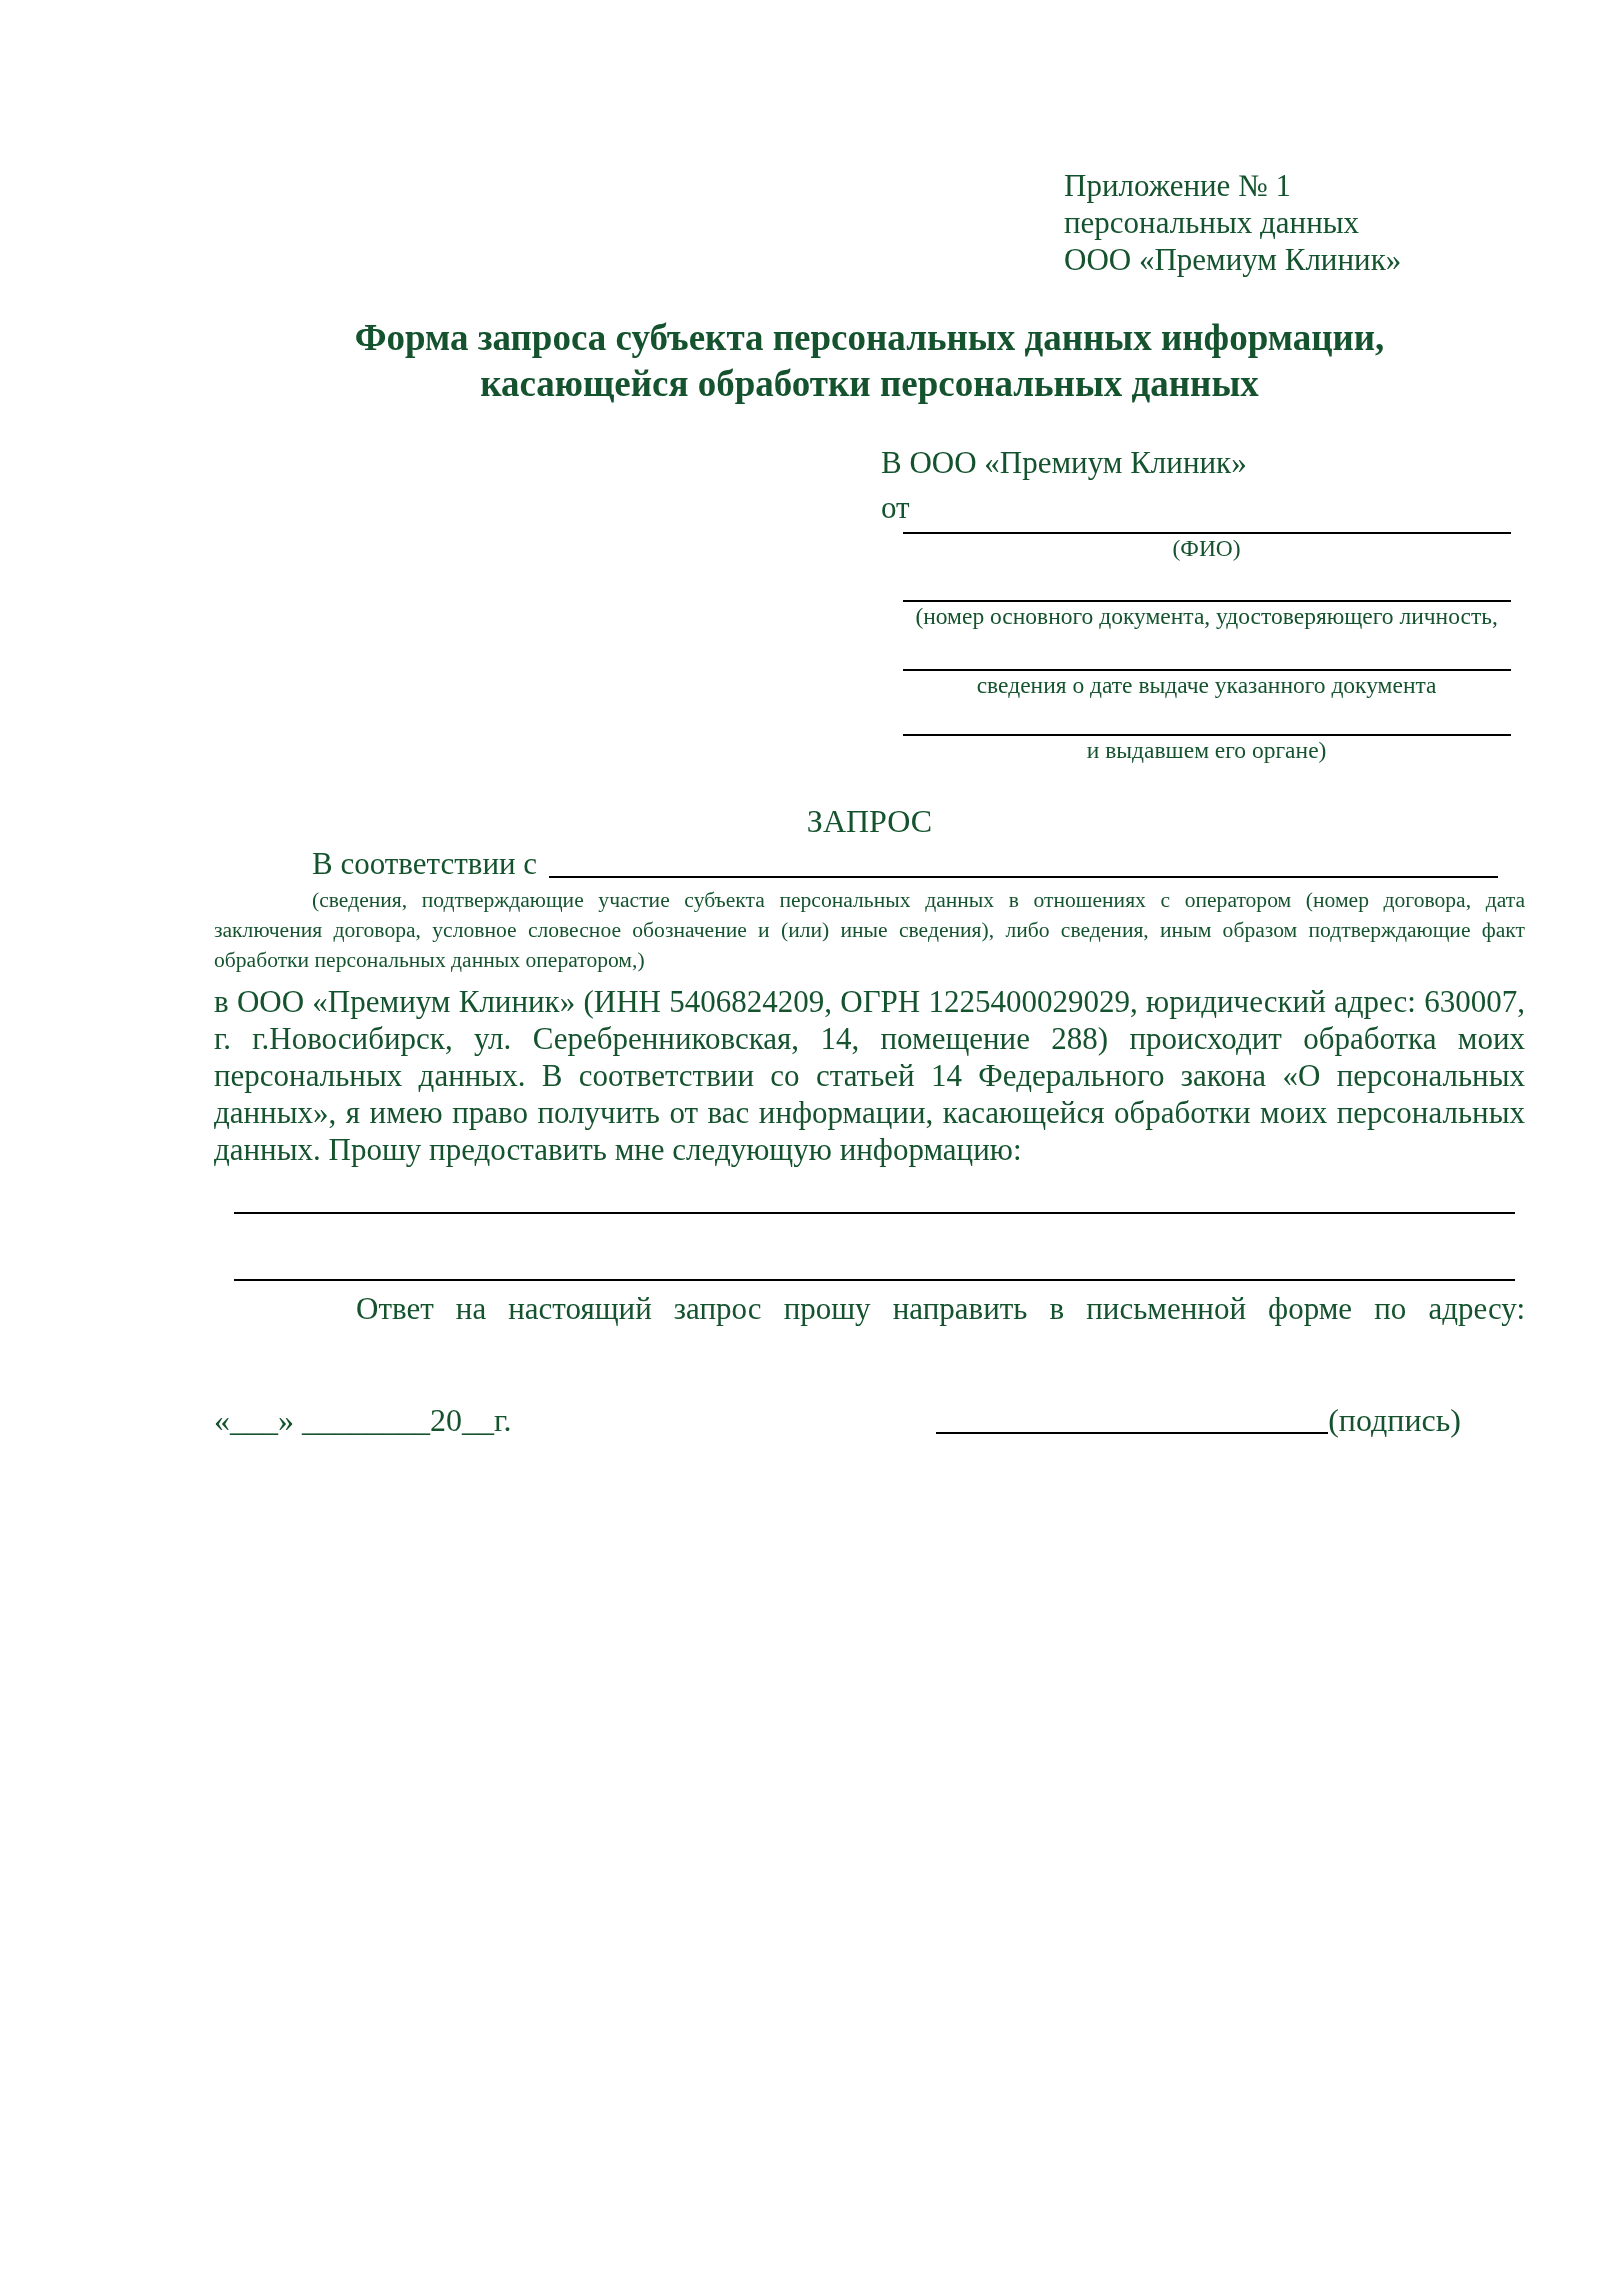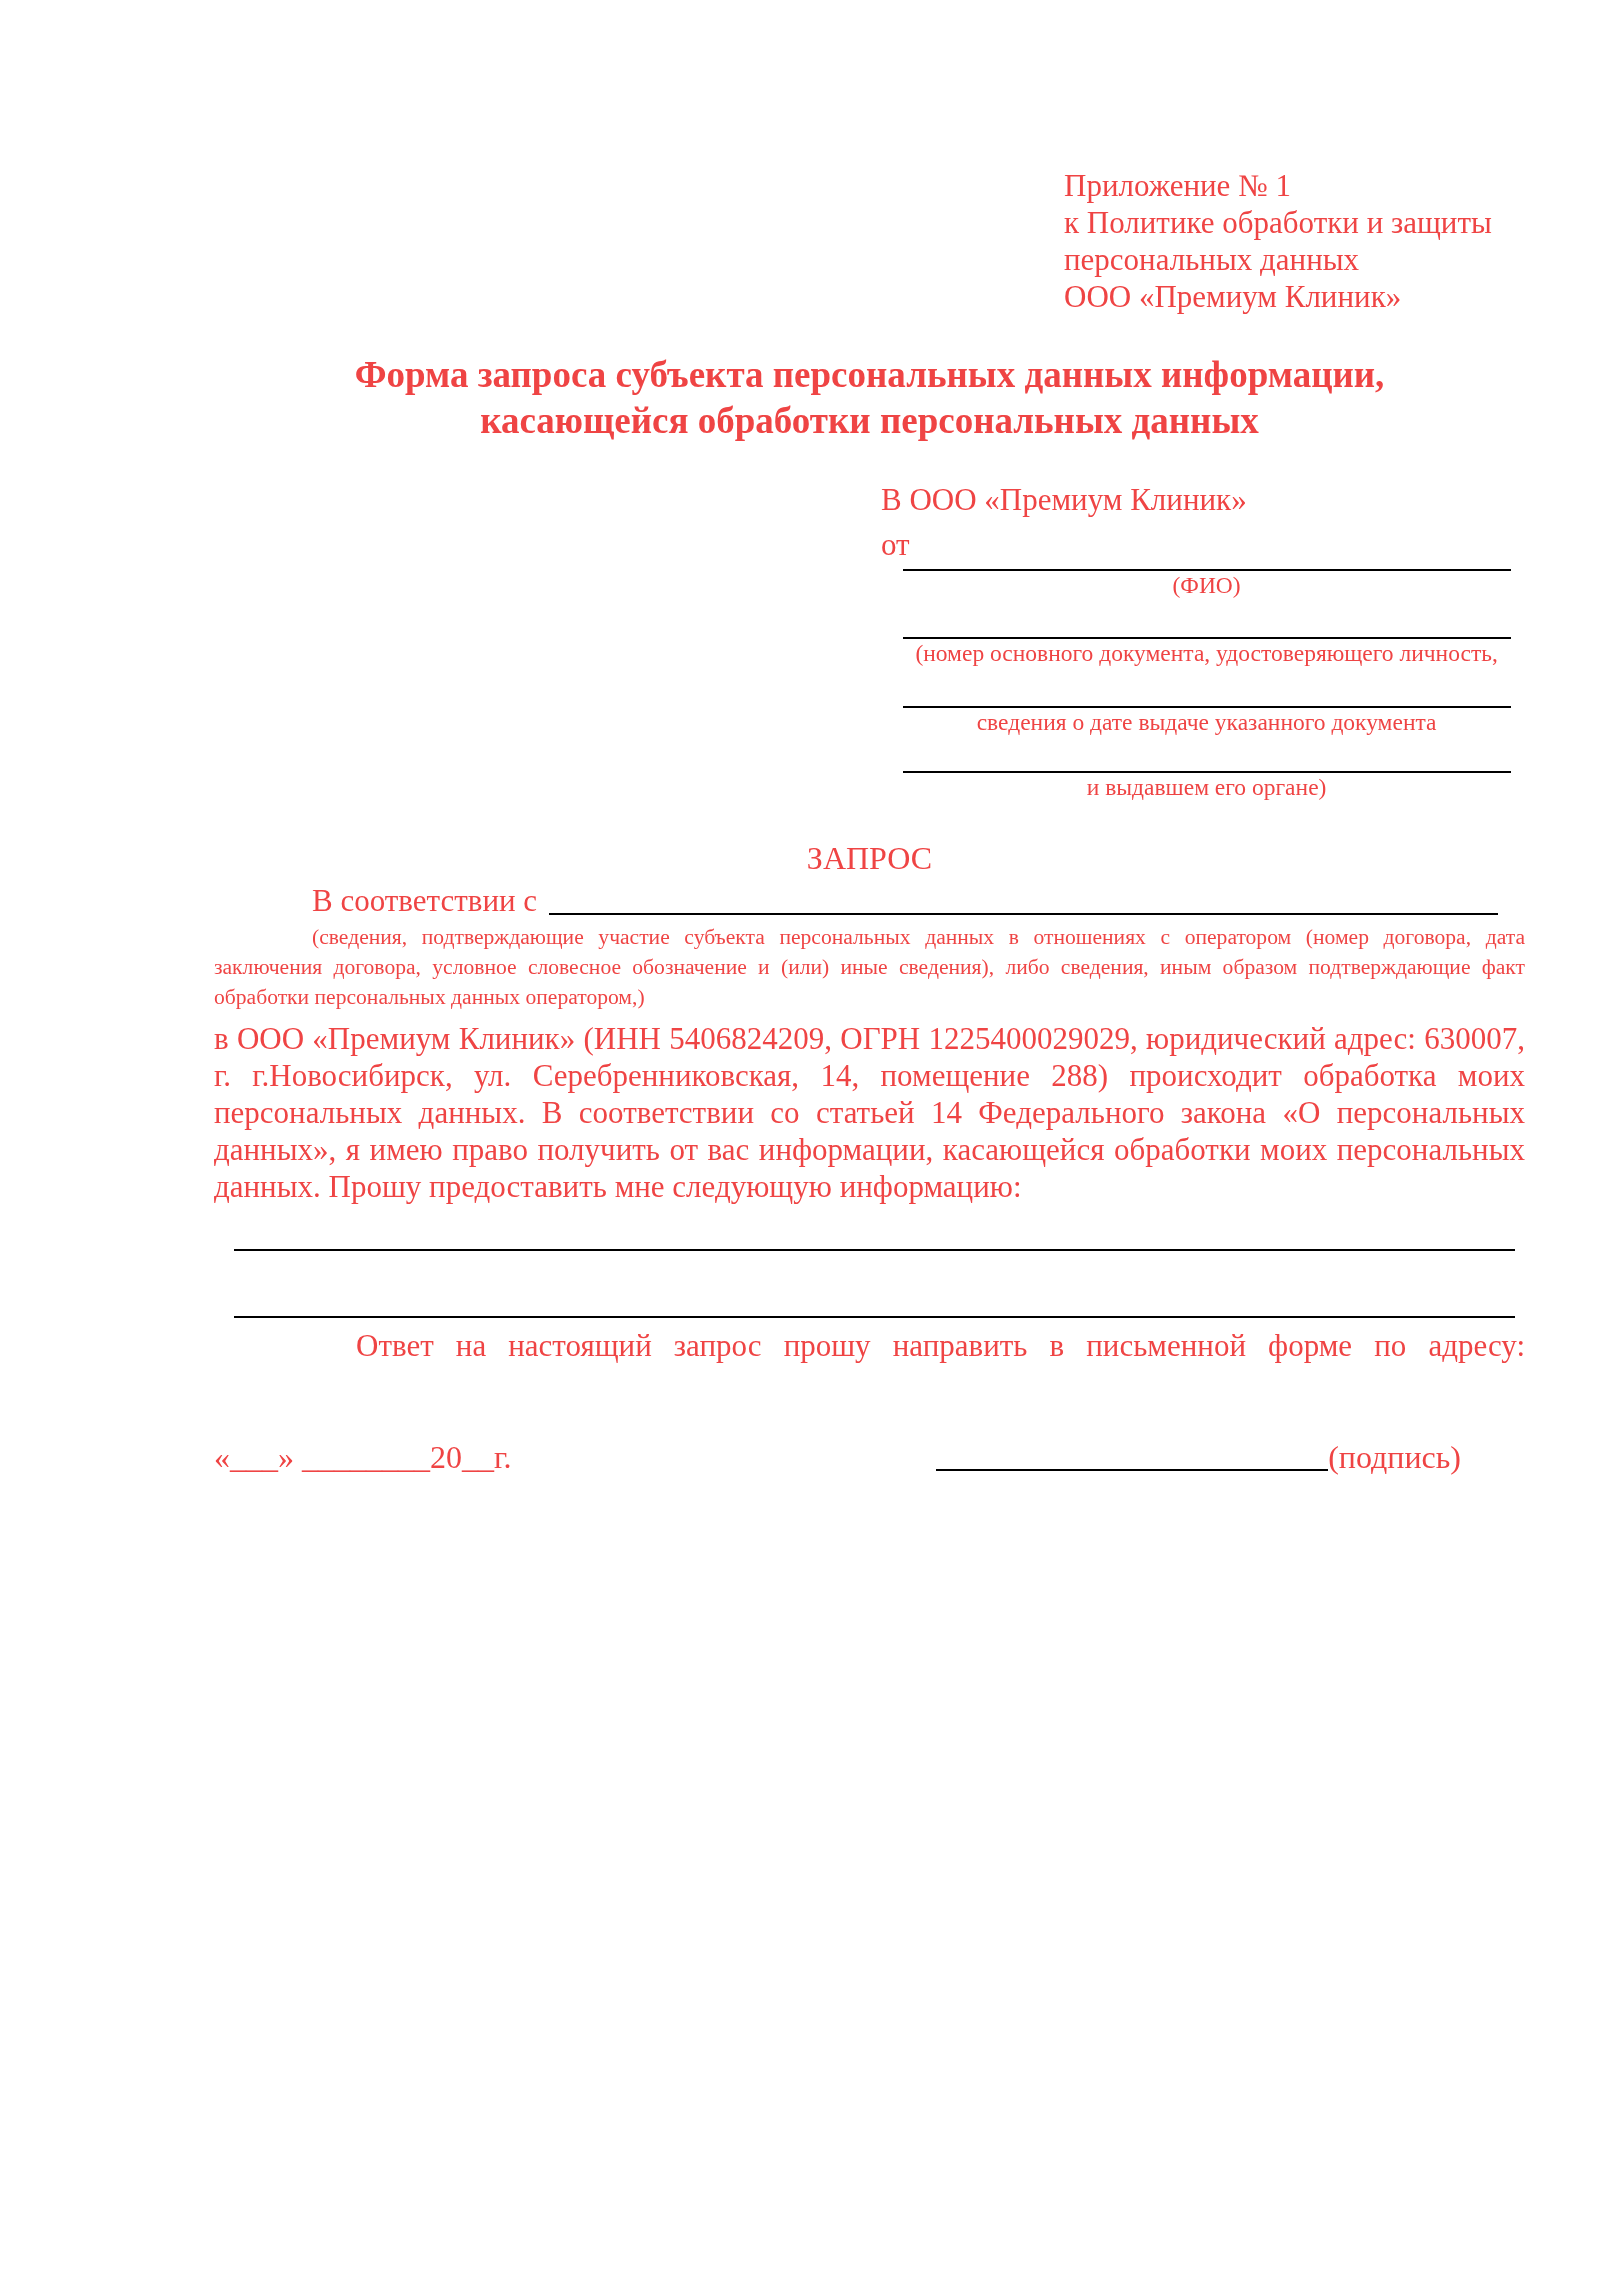--- a/index.html
+++ b/index.html
@@ -3,21 +3,21 @@
 <meta charset="utf-8">
 <style>
   * { box-sizing: border-box; }
   html, body { margin: 0; padding: 0; background: #e8e8e8; }
   .page {
     position: relative;
     width: 1621px;
     height: 2294px;
     margin: 0 auto;
     background: #ffffff;
-    color: #ef4444;
+    color: #14532d;
     font-family: "Liberation Serif", "DejaVu Serif", serif;
     padding: 167px 96px 0 214px;
   }
 
   
   .doc-header {
     margin-left: 850px;
     font-size: 31px;
     line-height: 37px;
   }
@@ -136,21 +136,20 @@
   }
   .sign-row .sig-caption { white-space: nowrap; }
 </style>
 </head>
 <body>
 
 <div class="page">
 
   <div class="doc-header">
     <div>Приложение № 1</div>
-    <div>к Политике обработки и защиты</div>
     <div>персональных данных</div>
     <div>ООО «Премиум Клиник»</div>
   </div>
 
   <div class="doc-title">Форма запроса субъекта персональных данных информации, касающейся обработки персональных данных</div>
 
   <div class="addressee">
     <div class="addressee-to">В ООО «Премиум Клиник»</div>
     <div class="addressee-from">от</div>
 

